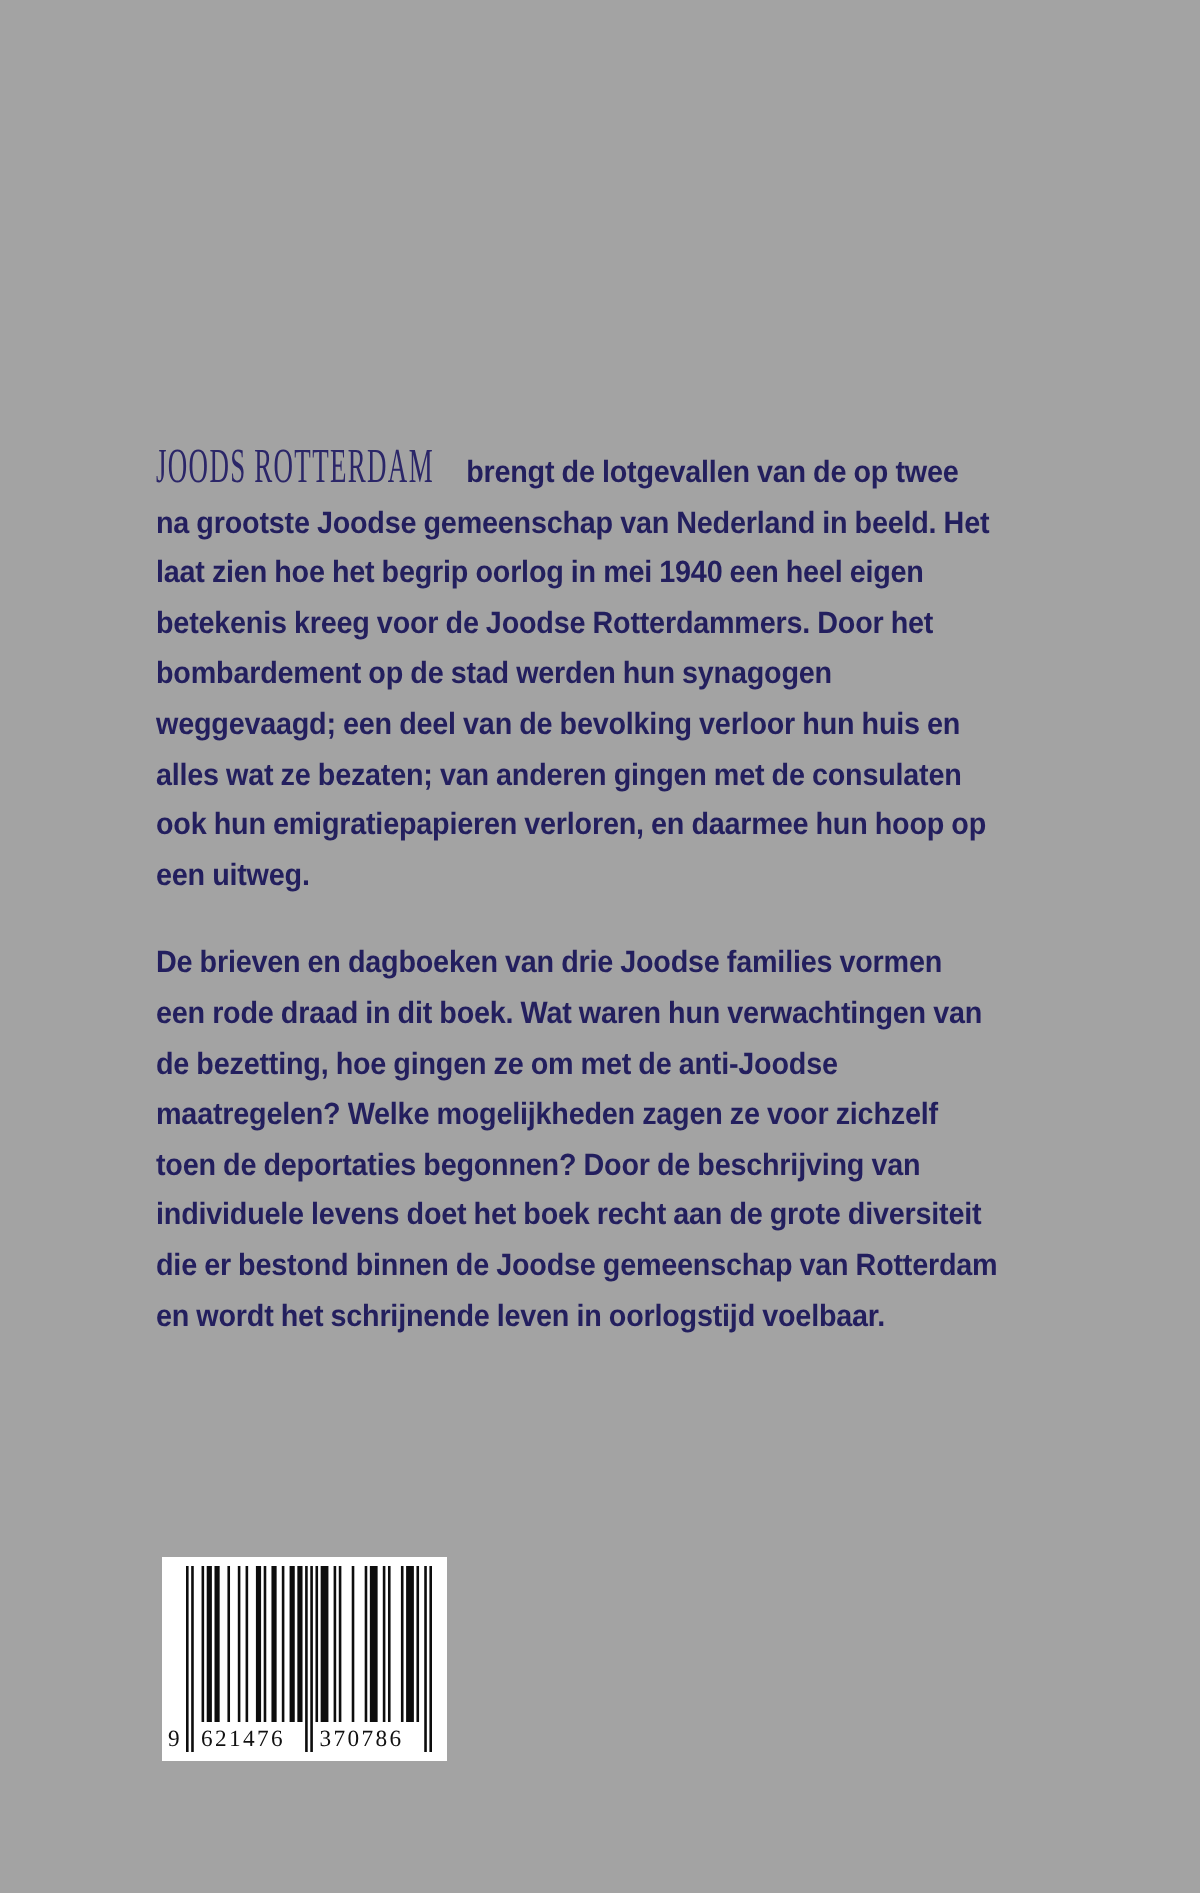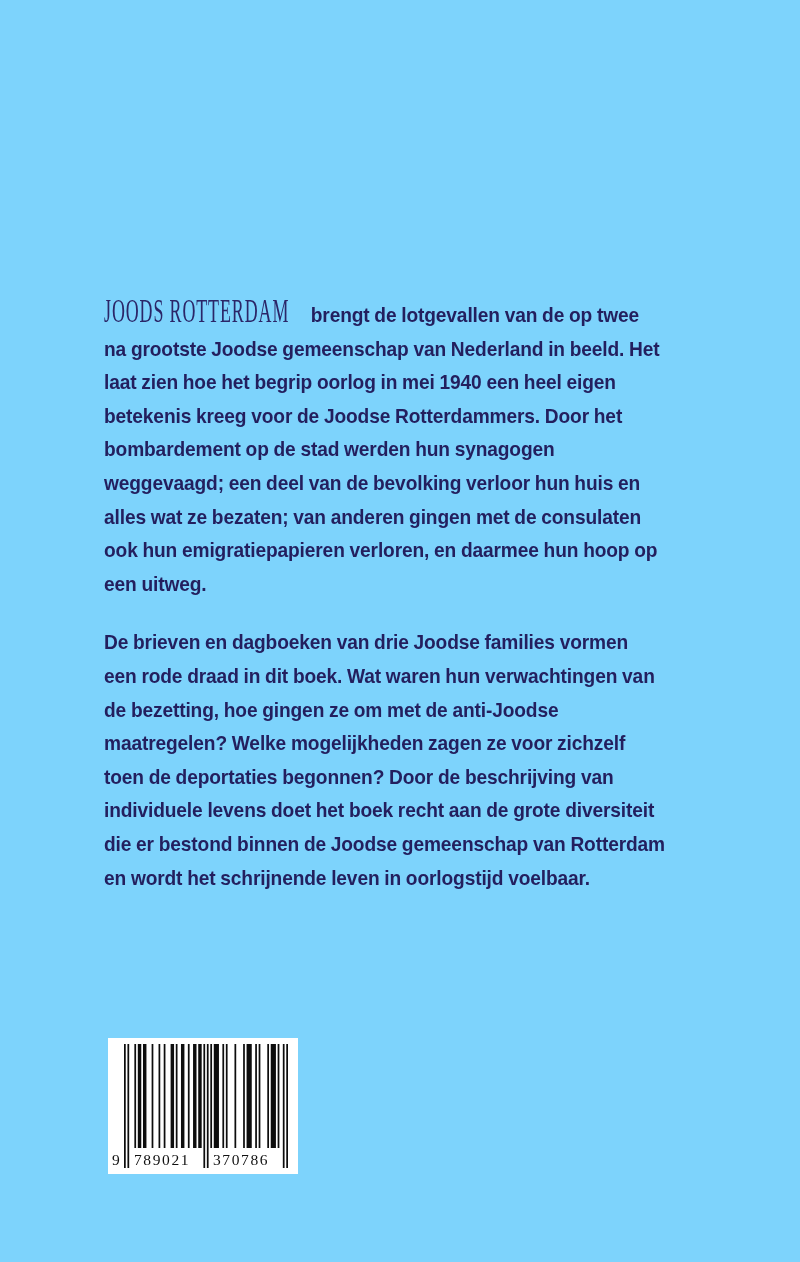--- a/index.html
+++ b/index.html
@@ -11,21 +11,21 @@
     height: 1262px;
     background: #f7f4ec;
     font-family: "Liberation Sans", sans-serif;
     overflow: hidden;
     position: relative;
   }
 
   #back-cover {
     position: absolute;
     inset: 0;
-    background: #7dd3fc;
+    background: #a3a3a3;
   }
 
   
   #blurb {
     position: absolute;
     left: 104px;
     top: 298px;
     width: 600px;
   }
 
@@ -147,18 +147,18 @@
         <rect x="147.20" y="6" width="1.73" height="104.00" fill="#0d0d0d"></rect>
         <rect x="150.65" y="6" width="1.73" height="104.00" fill="#0d0d0d"></rect>
         <rect x="159.28" y="6" width="1.73" height="104.00" fill="#0d0d0d"></rect>
         <rect x="162.74" y="6" width="5.18" height="104.00" fill="#0d0d0d"></rect>
         <rect x="169.64" y="6" width="1.73" height="104.00" fill="#0d0d0d"></rect>
         <rect x="174.82" y="6" width="1.73" height="124.00" fill="#0d0d0d"></rect>
         <rect x="178.27" y="6" width="1.73" height="124.00" fill="#0d0d0d"></rect>
       </svg>
     <div id="barcode-digits">
       <span class="bc-num left-guard">9</span>
-      <span class="bc-num group-a">789021</span>
+      <span class="bc-num group-a">621476</span>
       <span class="bc-num group-b">370786</span>
     </div>
   </div>
 
 </div>
 
 </body></html>

